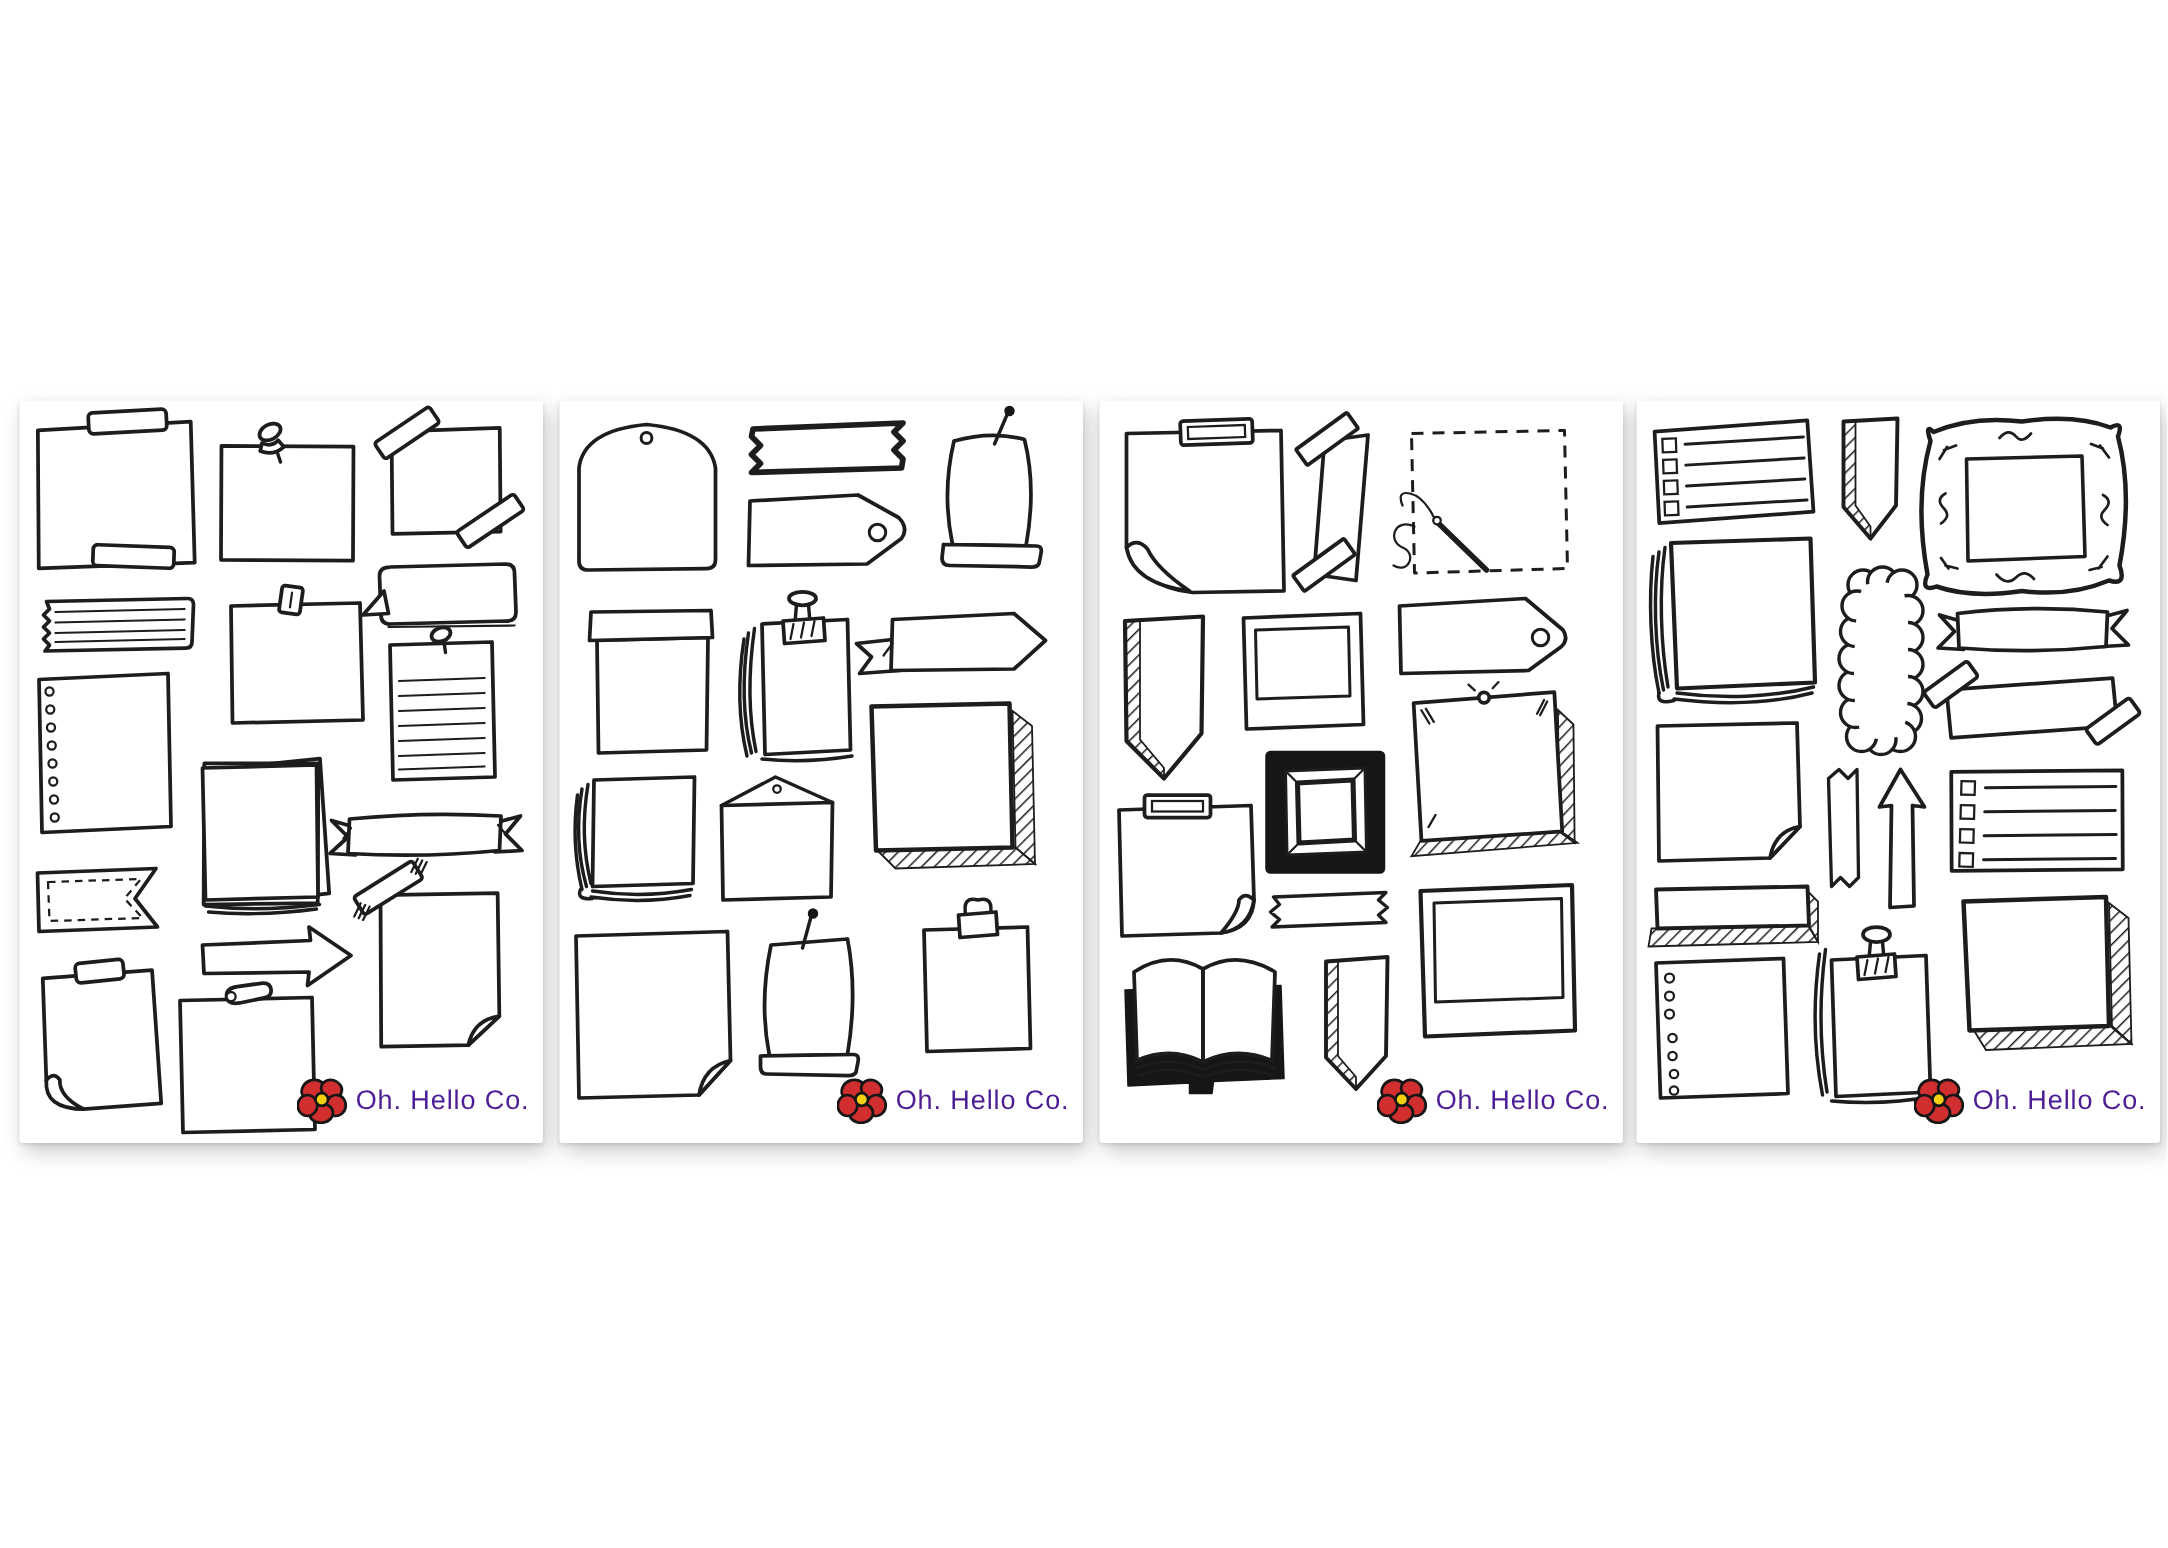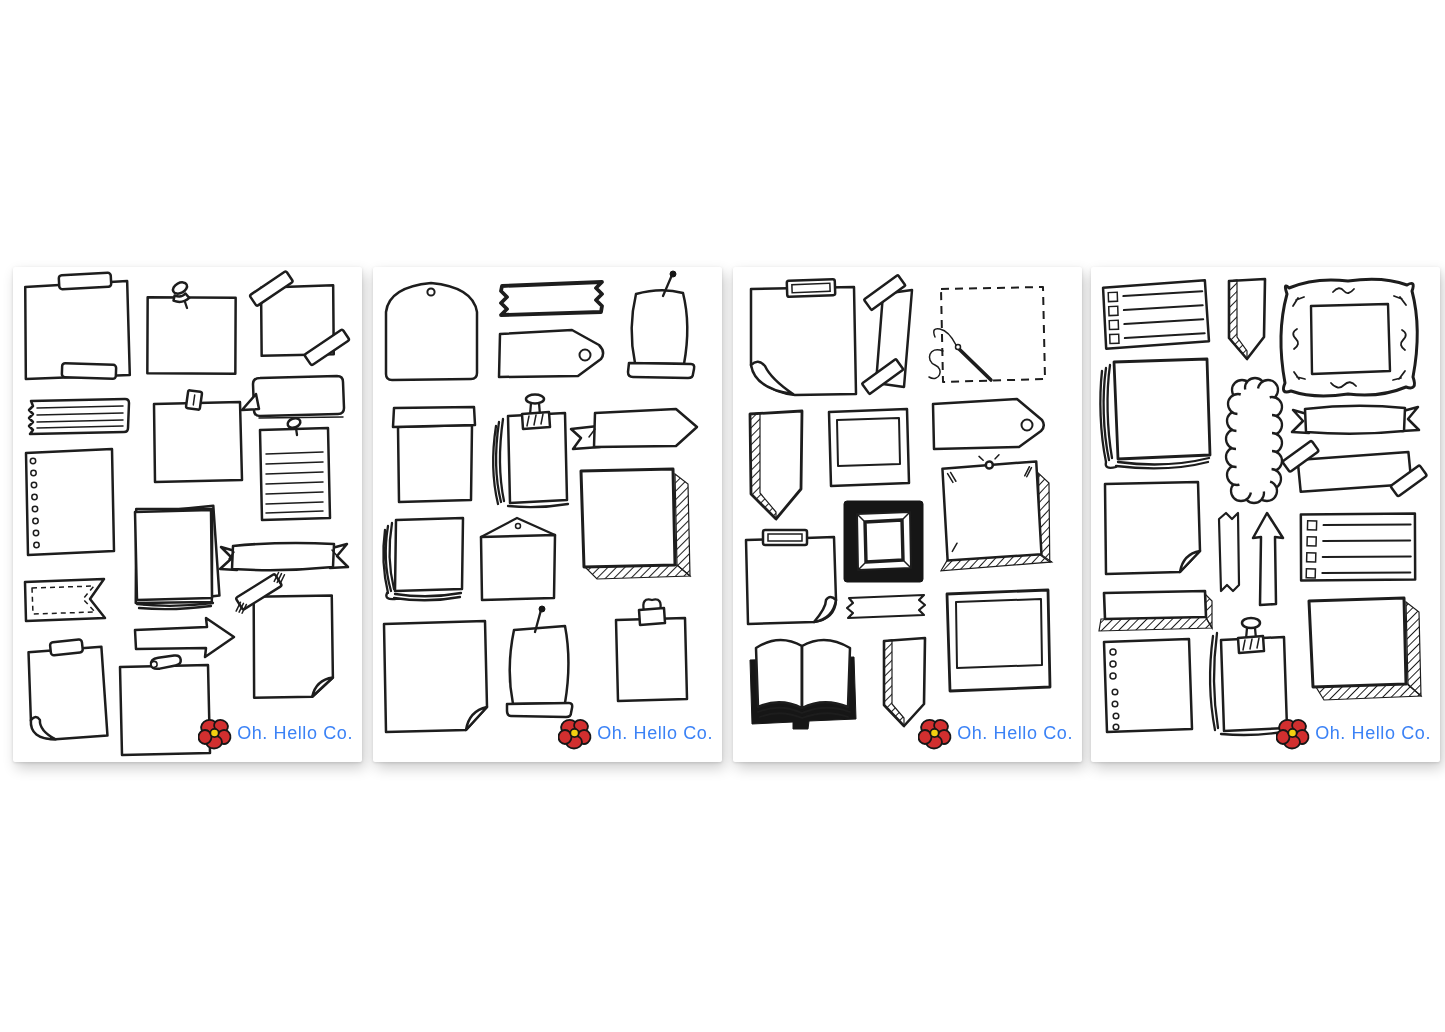--- a/index.html
+++ b/index.html
@@ -7,21 +7,21 @@
     position:relative; width:1445px; height:1032px; background:#ffffff;
     overflow:hidden; font-family:"Liberation Sans", sans-serif;
   }
   .sheet {
     position:absolute; top:267px; width:349px; height:495px; background:#ffffff;
     border-radius:2px;
     box-shadow: 3px 6px 14px rgba(0,0,0,0.20), 0 1px 3px rgba(0,0,0,0.12);
   }
   .sheet svg.doodles { position:absolute; left:0; top:0; }
   .logo { position:absolute; right:9px; bottom:12px; display:flex; align-items:center; gap:5px; }
-  .logo .txt { font-size:18px; color:#3b82f6; letter-spacing:0.6px; white-space:nowrap; }
+  .logo .txt { font-size:18px; color:#4c1d95; letter-spacing:0.6px; white-space:nowrap; }
 
   
   .p  { fill:#fff; stroke:#1d1d1d; stroke-width:2.5; stroke-linejoin:round; stroke-linecap:round; }
   .p3 { fill:#fff; stroke:#1d1d1d; stroke-width:3;   stroke-linejoin:round; stroke-linecap:round; }
   .pb { fill:#fff; stroke:#1d1d1d; stroke-width:3.8; stroke-linejoin:round; stroke-linecap:round; }
   .o  { fill:none; stroke:#1d1d1d; stroke-width:2.3; stroke-linecap:round; stroke-linejoin:round; }
   .t  { fill:none; stroke:#1d1d1d; stroke-width:1.5; stroke-linecap:round; }
   .tw { fill:#fff; stroke:#1d1d1d; stroke-width:1.5; }
   .d  { fill:none; stroke:#1d1d1d; stroke-width:2;   stroke-dasharray:8 6; stroke-linejoin:round; }
   .d2 { fill:none; stroke:#1d1d1d; stroke-width:1.5; stroke-dasharray:5 4; stroke-linejoin:round; }

